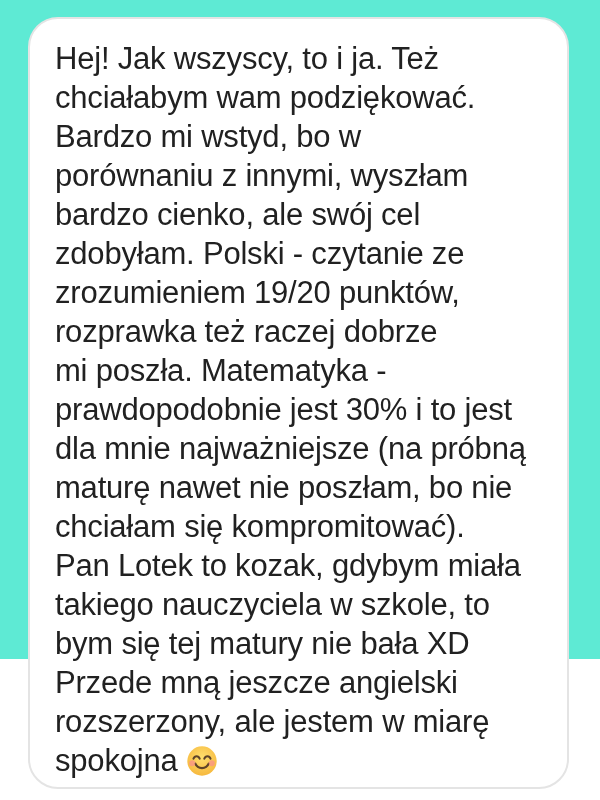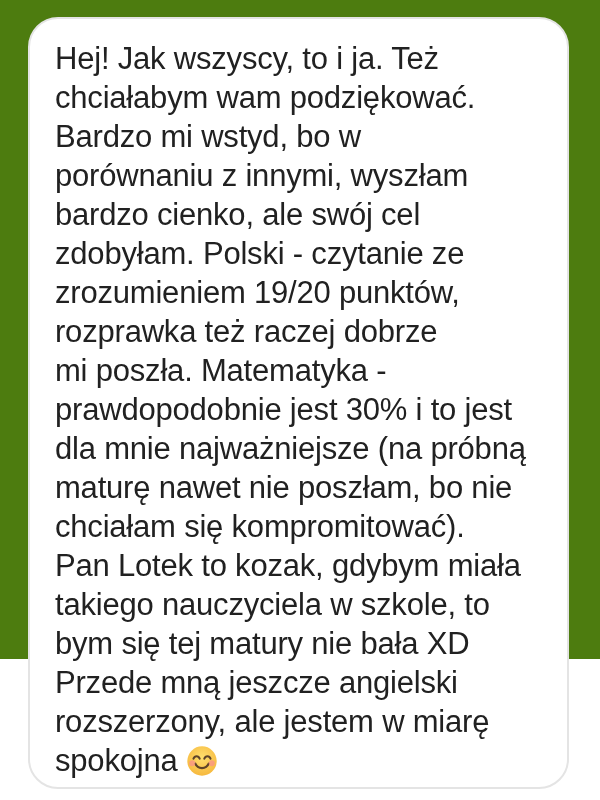--- a/index.html
+++ b/index.html
@@ -8,21 +8,21 @@
     width: 600px;
     height: 800px;
     background: #ffffff;
     font-family: "Liberation Sans", "DejaVu Sans", sans-serif;
     overflow: hidden;
   }
   .screen {
     position: relative;
     width: 600px;
     height: 659px;
-    background: #4d7c0f;
+    background: #5eead4;
   }
   .message-card {
     position: absolute;
     left: 28px;
     top: 17px;
     width: 541px;
     height: 772px;
     box-sizing: border-box;
     background: #ffffff;
     border: 2px solid #e4e4e4;

